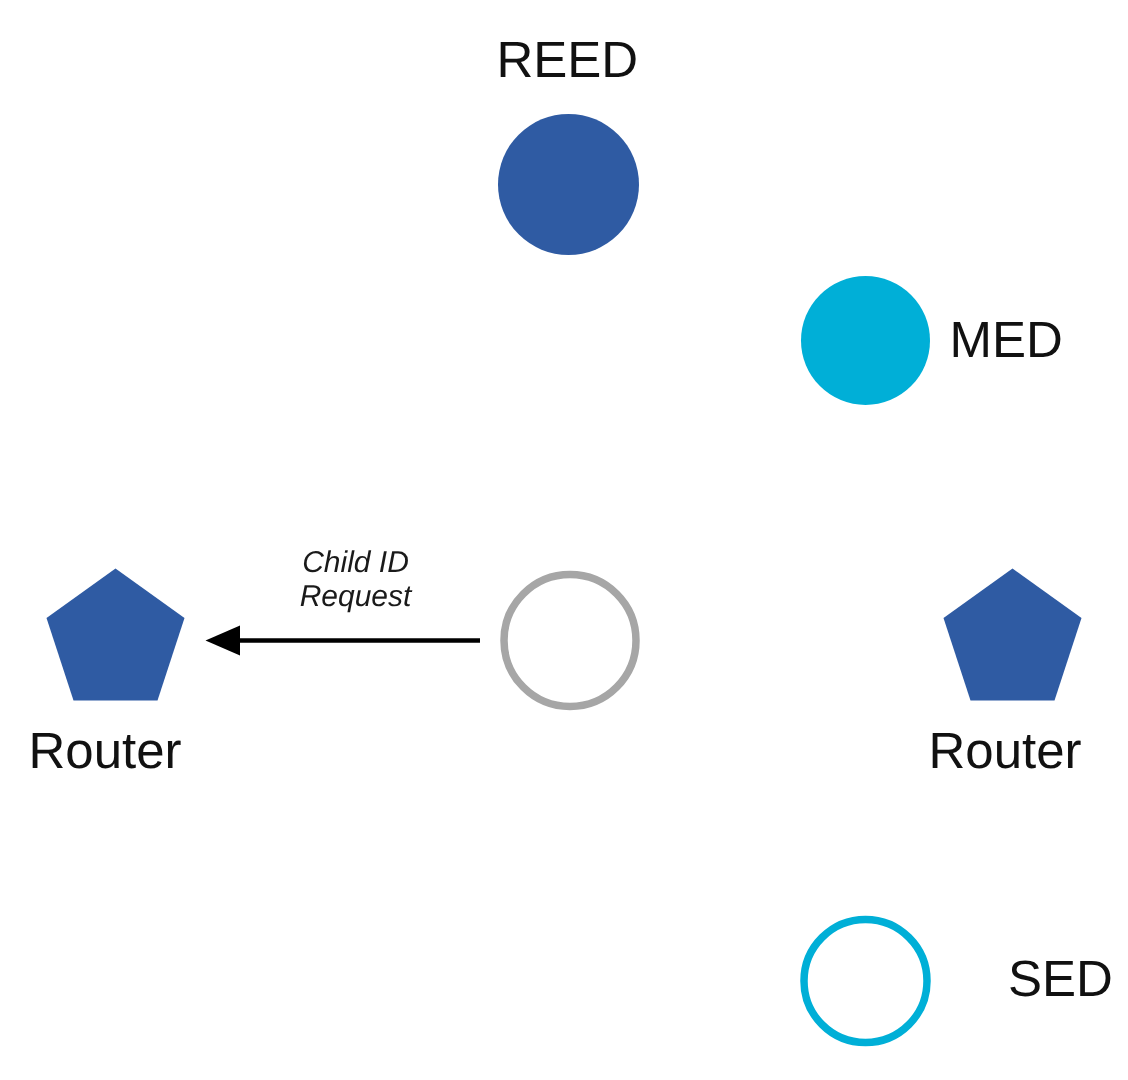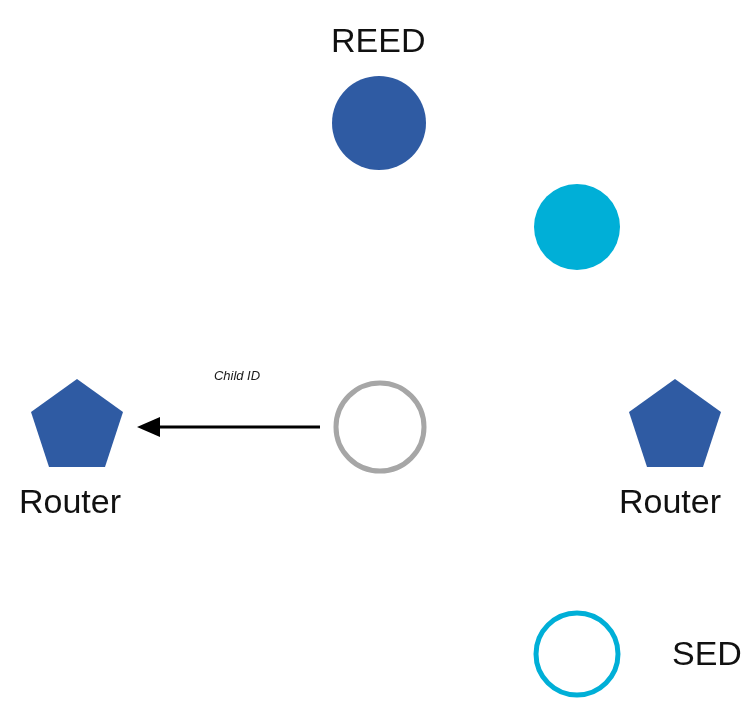--- a/index.html
+++ b/index.html
@@ -30,21 +30,21 @@
     font-size: 34px;
     line-height: 34px;
     color: #111111;
     white-space: nowrap;
     letter-spacing: 0px;
   }
   .edge-label {
     position: absolute;
     font-family: "Liberation Sans", sans-serif;
     font-style: italic;
-    font-size: 13px;
+    font-size: 20px;
     line-height: 23px;
     color: #1a1a1a;
     text-align: center;
     white-space: nowrap;
   }
   #reed-label { left: 331px; top: 23px; }
   #med-label  { left: 633px; top: 210px; }
   #sed-label  { left: 672px; top: 636px; }
   #router-left-label  { left: 19px;  top: 484px; }
   #router-right-label { left: 619px; top: 484px; }
@@ -71,24 +71,26 @@
 
     <g>
       <line x1="320" y1="427" x2="156" y2="427" stroke="#000000" stroke-width="3"></line>
       <polygon points="137,427 160,417 160,437" fill="#000000"></polygon>
     </g>
 
   </svg>
 
   <div class="node-label" id="reed-label">REED</div>
 
+  <div class="node-label" id="med-label">MED</div>
 
   <div class="node-label" id="router-left-label">Router</div>
 
   <div class="node-label" id="router-right-label">Router</div>
 
   <div class="node-label" id="sed-label">SED</div>
 
   <div class="edge-label" id="child-id-request-label">
     <div>Child ID</div>
+    <div>Request</div>
   </div>
 
 </div>
 
 </body></html>

